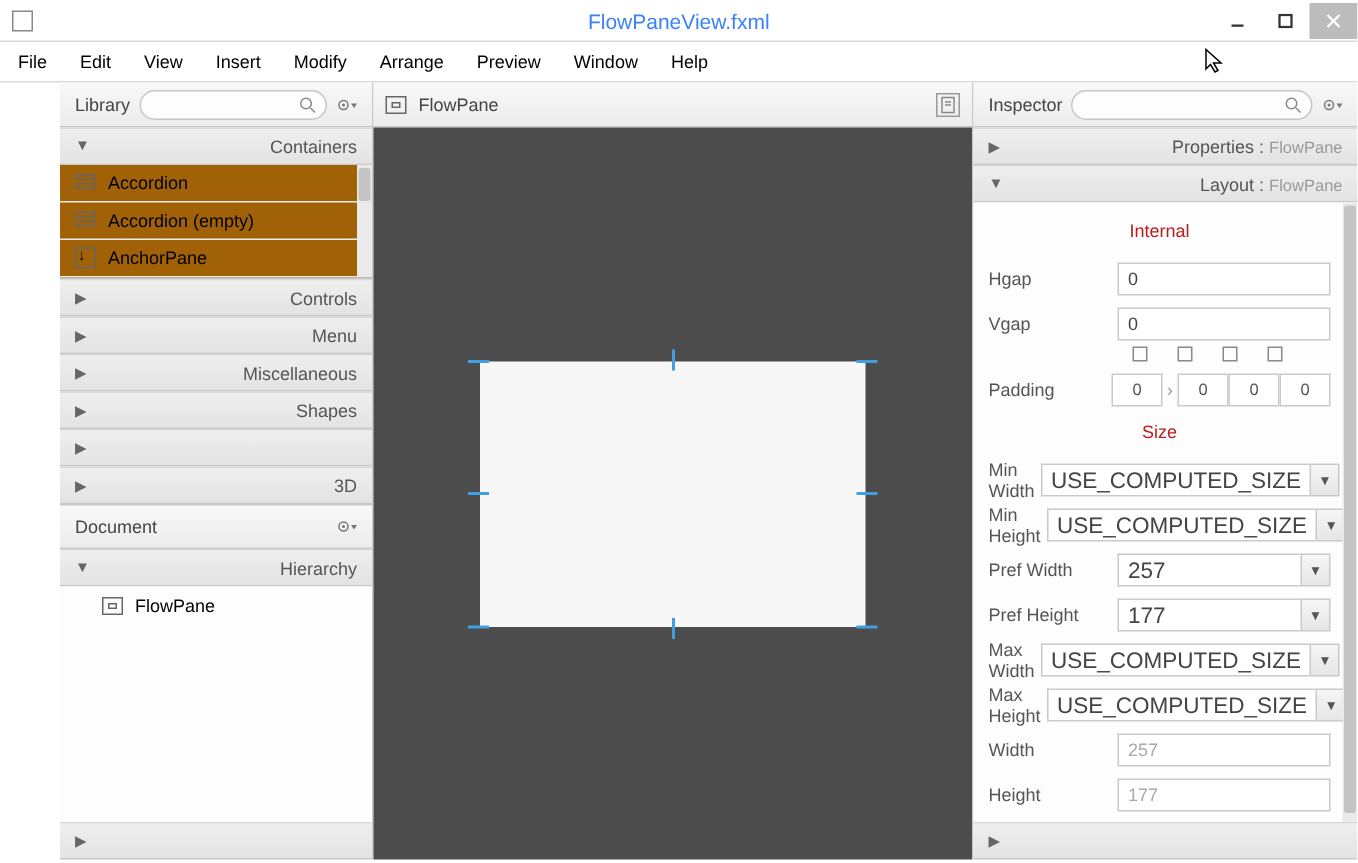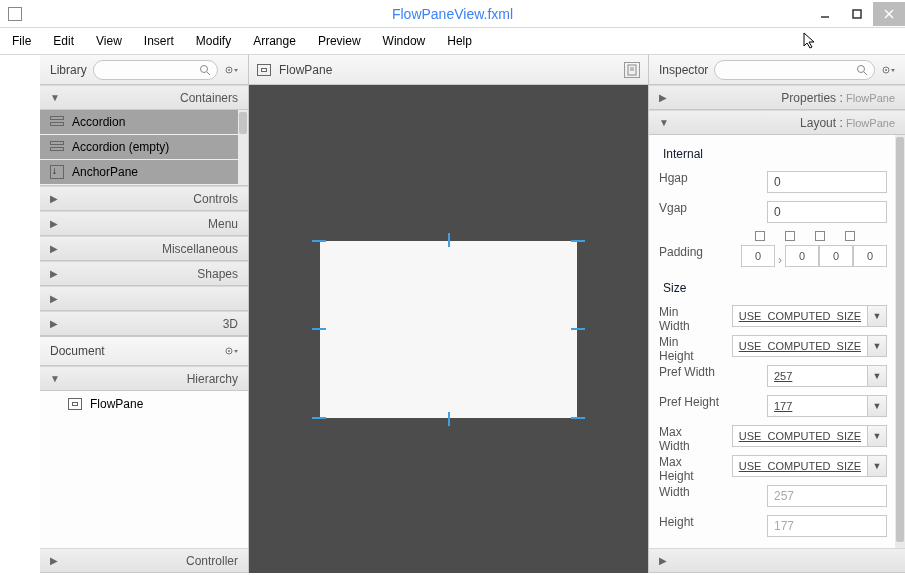--- a/index.html
+++ b/index.html
@@ -26,21 +26,21 @@
 
 .panel-header { height: 30px; background: linear-gradient(#f8f8f8,#ececec); border-bottom: 1px solid #c8c8c8; display: flex; align-items: center; padding: 0 6px 0 10px; gap:6px; }
 .panel-header .label { color: #444; }
 .panel-header .search { flex: 1; height: 20px; border: 1px solid #c6c6c6; border-radius: 10px; background: #fdfdfd; display:flex; align-items:center; justify-content:flex-end; padding-right:6px;}
 .panel-header .gear { width: 18px; text-align: center; color:#666; }
 
 .section-bar { height: 25px; background: linear-gradient(#efefef,#e3e3e3); border-bottom: 1px solid #c8c8c8; border-top:1px solid #d8d8d8; display:flex; align-items:center; padding: 0 10px; color:#555; }
 .section-bar .arrow { width: 14px; color:#666; font-size:10px;}
 .section-bar .sec-label { flex: 1; text-align: right; color:#555; }
 
-.lib-list { background:#a3a3a3; max-height: 80px; overflow:hidden; position:relative; border-bottom:1px solid #c8c8c8;}
+.lib-list { background:#a16207; max-height: 80px; overflow:hidden; position:relative; border-bottom:1px solid #c8c8c8;}
 .lib-item { height: 25px; display:flex; align-items:center; gap:8px; padding: 0 10px; border-bottom:1px solid #eee;}
 .lib-item:last-child { border-bottom:none;}
 .lib-icon { width:14px; height:12px; display:inline-flex; flex-direction:column; gap:2px;}
 .lib-icon.stack span { display:block; height:4px; border:1px solid #666;}
 .lib-icon.anchor { border:1px solid #666; position:relative; height:14px;}
 .lib-icon.anchor::after{content:"↓"; position:absolute; left:1px; top:-1px; font-size:10px;}
 .lib-scroll { position:absolute; right:0; top:0; bottom:0; width:10px; background:#eaeaea; }
 .lib-scroll .thumb{ position:absolute; left:1px; right:1px; top:2px; height:22px; background:#c4c4c4; border-radius:2px;}
 
 .doc-header { height:30px; border-top:1px solid #c8c8c8; }
@@ -63,27 +63,27 @@
 .handle.bl{ bottom:-1px; left:-8px;} .handle.br{ bottom:-1px; right:-8px;}
 .handle.tc{ top:-8px; left:50%; margin-left:-1px;} .handle.bc{ bottom:-8px; left:50%; margin-left:-1px;}
 .handle.lc{ left:-8px; top:50%; margin-top:-1px;} .handle.rc{ right:-8px; top:50%; margin-top:-1px;}
 
 
 .right { width:256px; display:flex; flex-direction:column;}
 .insp-body { flex:1; overflow:hidden; position:relative; background:#fdfdfd;}
 .insp-scroll{ position:absolute; right:0; top:0; bottom:0; width:10px; background:#eaeaea;}
 .insp-scroll .thumb{ position:absolute; left:1px; right:1px; top:2px; bottom:6px; background:#c4c4c4; border-radius:2px;}
 .insp-content{ padding: 6px 18px 6px 10px;}
-.subheading { text-align:left; color:#0f172a; padding:6px 4px 10px;}
-.prop-row { display:flex; height:30px; gap:26px;}
+.subheading { text-align:center; color:#b91c1c; padding:6px 4px 10px;}
+.prop-row { display:flex; align-items:center; height:30px; gap:4px;}
 .prop-row .plabel{ width:82px; color:#555;}
 .txt { flex:1; height:22px; border:1px solid #c9c9c9; background:#fff; padding:0 6px; display:flex; align-items:center; color:#444;}
 .txt.readonly{ color:#aaa;}
 .combo { flex:1; height:22px; display:flex;}
-.combo .cval{ flex:1; border:1px solid #c9c9c9; border-right:none; padding:0 6px; display:flex; align-items:center; background:#fff; font-size:11px; color:#444;text-decoration:underline;}
+.combo .cval{ flex:1; border:1px solid #c9c9c9; border-right:none; padding:0 6px; display:flex; align-items:center; background:#fff; font-size:15px; color:#444;}
 .combo .cbtn{ width:20px; border:1px solid #c9c9c9; background:linear-gradient(#f6f6f6,#e6e6e6); display:flex; align-items:center; justify-content:center; font-size:9px; color:#555;}
 .pad-row .boxes{ flex:1; display:flex; gap:0;}
 .pad-row .pcell{ width:34px; height:22px; border:1px solid #c9c9c9; display:flex; align-items:center; justify-content:center; font-size:11px; color:#555; background:#fff;}
 .pad-row .sep{ width:10px; display:flex;align-items:center;justify-content:center; color:#999;}
 .pad-icons{ display:flex; gap:20px; padding-left:96px; margin-bottom:4px;}
 .pad-icons span{ width:10px;height:10px; border:1px solid #888; display:inline-block;}
 .sec-header2 .sec-label small{ color:#999; font-size:11px; font-weight:normal;}
 
 svg { display:block;}
 </style>
@@ -218,21 +218,20 @@
         <span class="sec-label">Hierarchy</span>
       </div>
     <div class="doc-tree">
       <div class="doc-row">
         <span class="pane-icon"></span>
         <span>FlowPane</span>
       </div>
     </div>
     <div class="section-bar">
         <span class="arrow">▶</span>
-        <span class="sec-label">Controller</span>
       </div>
   </div>
 
   <div class="center">
     <div class="center-top">
       <div class="crumb">
         <span class="pane-icon"></span>
         <span>FlowPane</span>
       </div>
       <span class="right-icon">

